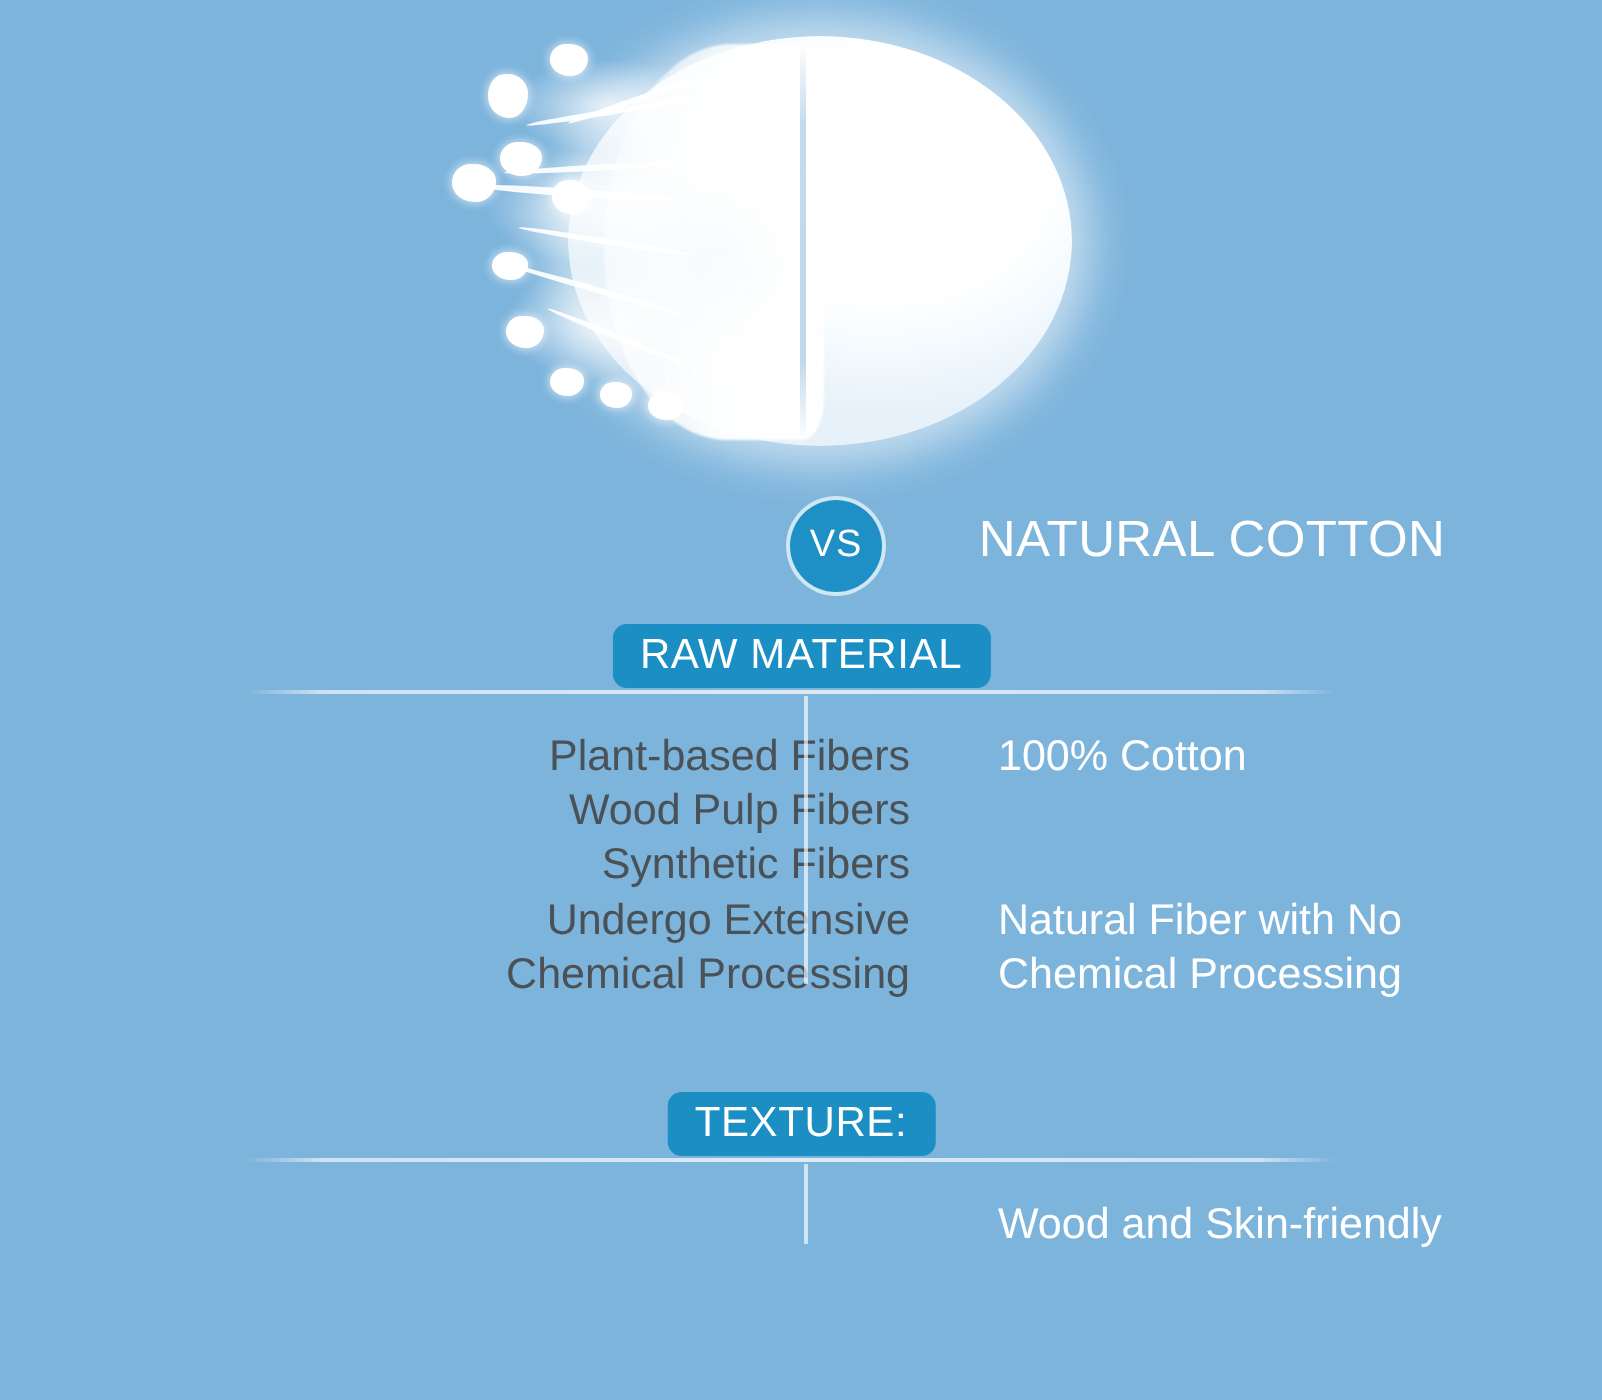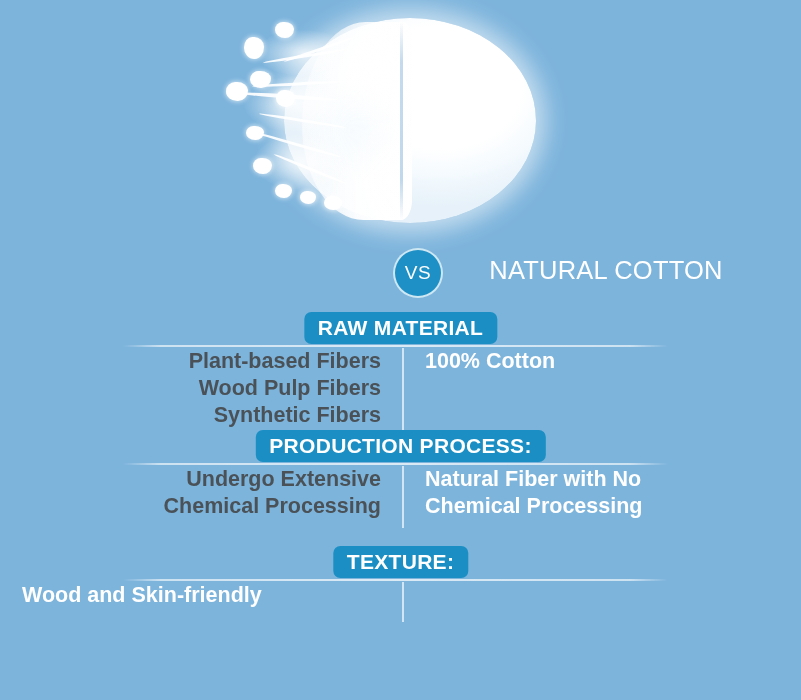--- a/index.html
+++ b/index.html
@@ -140,21 +140,20 @@
     line-height: 30px;
     letter-spacing: 0.2px;
   }
 
   
   .sections {
     position: absolute;
     left: 0;
     top: 312px;
     width: 801px;
-    font-weight: bold;
   }
   .section {
     position: relative;
     width: 801px;
   }
   .section-head {
     position: relative;
     height: 36px;
   }
   .chip {
@@ -183,21 +182,22 @@
       rgba(255,255,255,0) 0%,
       rgba(255,255,255,0.62) 7%,
       rgba(255,255,255,0.72) 50%,
       rgba(255,255,255,0.62) 93%,
       rgba(255,255,255,0) 100%);
   }
   .section-body {
     position: relative;
     display: flex;
     align-items: flex-start;
-    padding-top: 0;
+    padding-top: 17px;
+    justify-content: flex-end;
   }
   .col {
     box-sizing: border-box;
     font-size: 21.5px;
     line-height: 27px;
     white-space: pre-line;
   }
   .col-left {
     width: 403px;
     padding-right: 22px;
@@ -269,24 +269,20 @@
       <div class="section-body">
         <div class="v-divider" style="height:82px;"></div>
         <div class="col col-left">Plant-based Fibers
 Wood Pulp Fibers
 Synthetic Fibers</div>
         <div class="col col-right">100% Cotton</div>
       </div>
     </div>
 
     <div class="section" style="height:116px;">
-      <div class="section-head">
-        <div class="rule"></div>
-        <div class="chip">PRODUCTION PROCESS:</div>
-      </div>
       <div class="section-body">
         <div class="v-divider" style="height:62px;"></div>
         <div class="col col-left">Undergo Extensive
 Chemical Processing</div>
         <div class="col col-right">Natural Fiber with No
 Chemical Processing</div>
       </div>
     </div>
 
     <div class="section" style="height:90px;">

